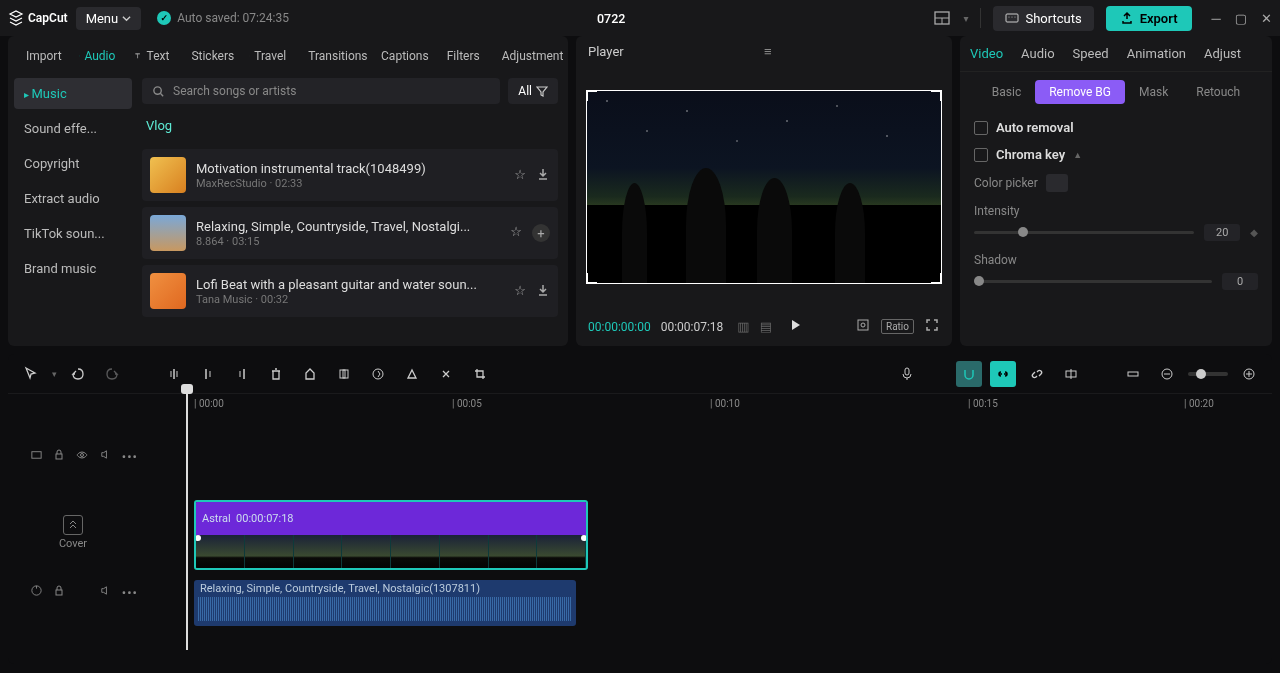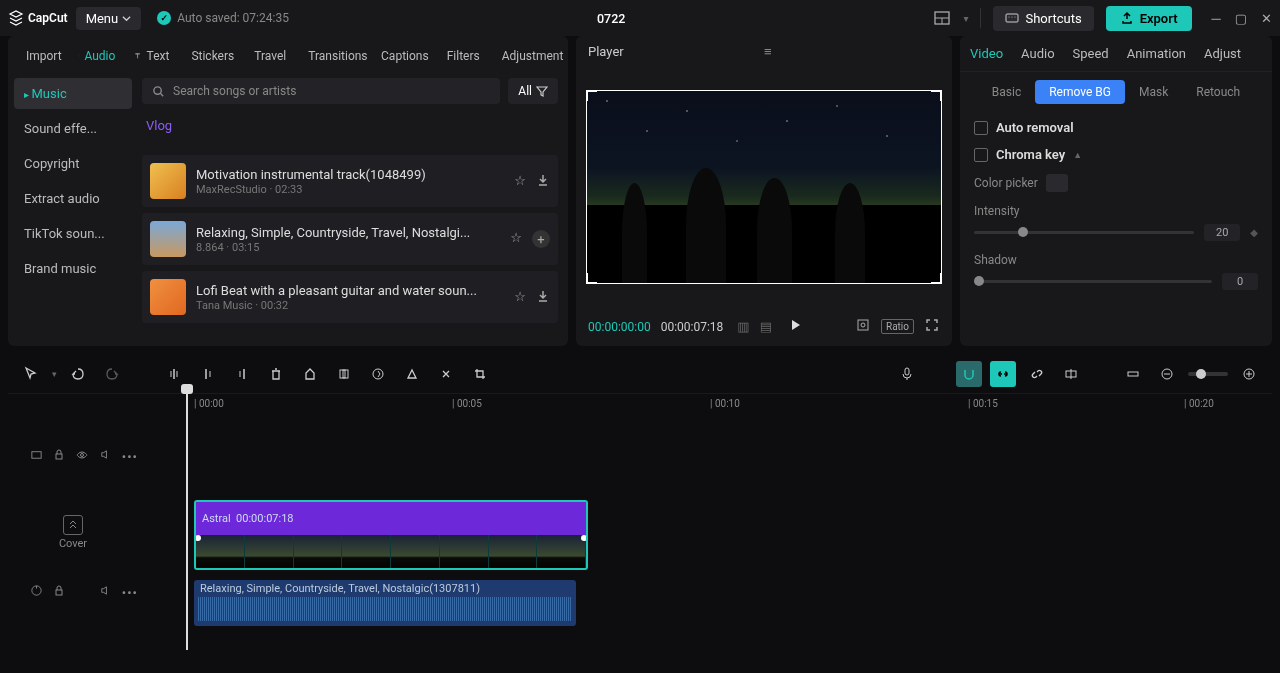--- a/index.html
+++ b/index.html
@@ -28,21 +28,21 @@
 .media-body{display:flex;flex:1;overflow:hidden}
 .media-sidebar{width:130px;padding:6px;display:flex;flex-direction:column;gap:4px}
 .sidebar-item{padding:8px 10px;border-radius:4px;color:#bbb;font-size:13px;white-space:nowrap;overflow:hidden;text-overflow:ellipsis}
 .sidebar-item.active{background:#2e2e33;color:#1ec8b8}
 .sidebar-item.active::before{content:"▸ ";color:#1ec8b8;font-size:10px}
 
 .media-list{flex:1;padding:6px 10px 6px 4px;display:flex;flex-direction:column;gap:6px;overflow:hidden}
 .search-row{display:flex;gap:8px;margin-bottom:6px}
 .search-box{flex:1;background:#232327;border-radius:4px;padding:6px 10px;color:#888;font-size:12px;display:flex;align-items:center;gap:8px}
 .all-btn{background:#232327;border-radius:4px;padding:5px 10px;color:#fff;font-size:12px;display:flex;align-items:center;gap:4px}
-.category-label{color:#8b5cf6;font-size:13px;margin:2px 0 16px 4px}
+.category-label{color:#5eead4;font-size:13px;margin:2px 0 10px 4px}
 .track-item{background:#1f1f23;border-radius:4px;padding:8px;display:flex;align-items:center;gap:10px}
 .track-thumb{width:36px;height:36px;border-radius:4px;flex-shrink:0}
 .track-info{flex:1;display:flex;flex-direction:column;gap:1px;overflow:hidden}
 .track-title{color:#ddd;font-size:13px;white-space:nowrap;overflow:hidden;text-overflow:ellipsis}
 .track-meta{color:#777;font-size:11px}
 .track-actions{display:flex;gap:10px;color:#aaa}
 
 .player-panel{width:376px;background:#18181a;border-radius:6px;display:flex;flex-direction:column;overflow:hidden}
 .player-head{display:flex;align-items:center;padding:8px 12px;color:#ccc;font-size:13px}
 .player-head span{flex:1}
@@ -59,21 +59,21 @@
 .player-controls{display:flex;align-items:center;padding:10px 12px;gap:10px;color:#aaa}
 .time-cur{color:#1ec8b8;font-size:12px}
 .time-dur{color:#ccc;font-size:12px}
 
 .props-panel{flex:1;background:#18181a;border-radius:6px;display:flex;flex-direction:column;overflow:hidden}
 .props-tabs{display:flex;padding:6px 8px;gap:14px;border-bottom:1px solid #222}
 .props-tab{color:#bbb;font-size:13px;padding:4px 2px;white-space:nowrap}
 .props-tab.active{color:#1ec8b8}
 .props-subtabs{display:flex;padding:8px 12px;gap:0;justify-content:center}
 .subtab{color:#888;font-size:12px;padding:5px 14px;border-radius:4px}
-.subtab.active{background:#3b82f6;color:#fff}
+.subtab.active{background:#8b5cf6;color:#fff}
 .props-body{padding:8px 14px;display:flex;flex-direction:column;gap:12px}
 .check-row{display:flex;align-items:center;gap:8px;color:#ddd;font-size:13px}
 .checkbox{width:14px;height:14px;border:1.5px solid #666;border-radius:2px}
 .props-label{color:#888;font-size:12px}
 .slider-row{display:flex;align-items:center;gap:10px}
 .slider-track{flex:1;height:3px;background:#333;border-radius:2px;position:relative}
 .slider-thumb{position:absolute;width:10px;height:10px;background:#888;border-radius:50%;top:-4px}
 .slider-val{background:#232327;padding:2px 6px;border-radius:3px;color:#aaa;font-size:11px;min-width:36px;text-align:center}
 
 .timeline-panel{margin:8px;height:310px;background:#0d0d0f;border-radius:6px;display:flex;flex-direction:column;overflow:hidden}

